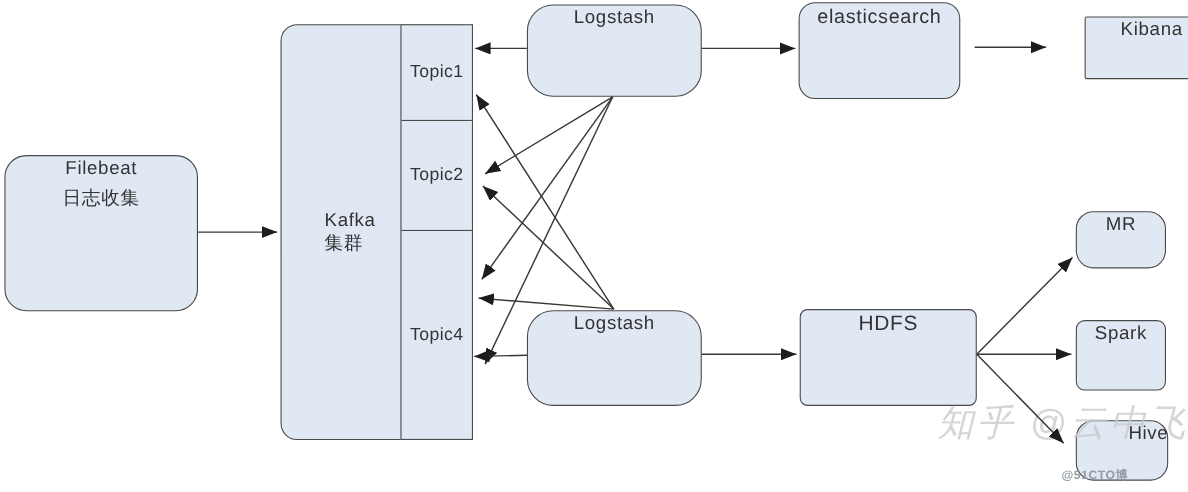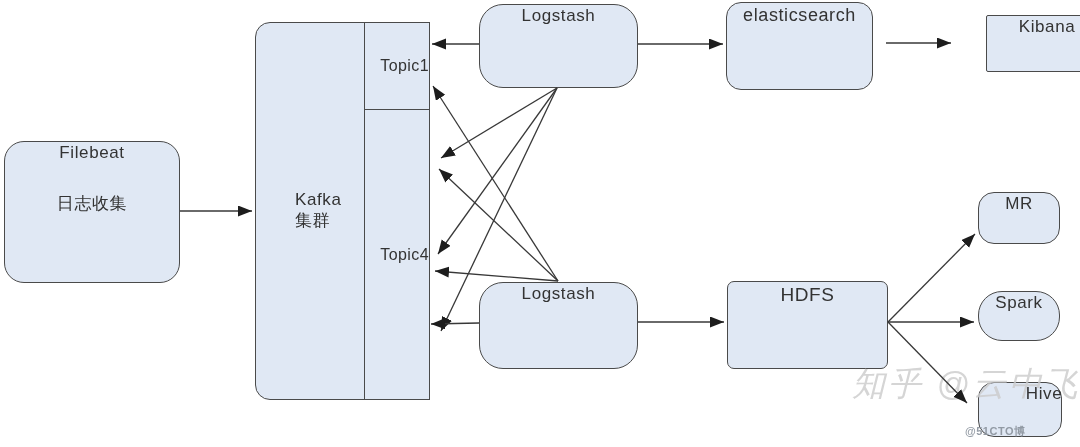--- a/index.html
+++ b/index.html
@@ -21,45 +21,45 @@
     position:absolute;box-sizing:border-box;
     background:var(--node-fill);
     border:1.4px solid var(--node-border);
     display:flex;align-items:center;justify-content:flex-start;
     flex-direction:column;
     font-size:17px;letter-spacing:0.6px;color:var(--label);
     text-align:center;line-height:1.35;
   }
   .node .l2{margin-top:4px;}
   
-  #n-filebeat{left:4px;top:141px;width:176px;height:142px;border-radius:20px;gap:24px;}
+  #n-filebeat{left:4px;top:141px;width:176px;height:142px;border-radius:20px;}
   #n-kafka{left:255px;top:22px;width:175px;height:378px;border-radius:15px;}
   #kafka-label{
     position:absolute;left:295px;top:189px;width:70px;
     font-size:17px;letter-spacing:0.6px;line-height:1.25;
   }
   #topics{
     position:absolute;left:364px;top:22px;width:66px;height:378px;
     box-sizing:border-box;border:1.4px solid var(--node-border);
     background:var(--node-fill);
     display:flex;flex-direction:column;
   }
   .topic{
-    box-sizing:border-box;display:flex;align-items:center;justify-content:flex-end;
+    box-sizing:border-box;display:flex;align-items:center;justify-content:center;
     font-size:16px;letter-spacing:0.4px;border-bottom:1.4px solid var(--node-border);
   }
   .topic:last-child{border-bottom:none;}
   #t1{height:87px;} #t2{height:100px;} #t3{height:98px;} #t4{flex:1;}
   #n-logstash-top{left:479px;top:4px;width:159px;height:84px;border-radius:24px;}
   #n-elasticsearch{left:726px;top:2px;width:147px;height:88px;border-radius:15px;font-size:18px;}
   #n-kibana{left:954px;top:15px;width:122px;height:57px;border-radius:2px;margin-left:32px;}
   #n-logstash-bottom{left:479px;top:282px;width:159px;height:87px;border-radius:24px;}
   #n-hdfs{left:727px;top:281px;width:161px;height:88px;border-radius:7px;font-size:19px;}
   #n-mr{left:978px;top:192px;width:82px;height:52px;border-radius:16px;}
-  #n-spark{left:978px;top:291px;width:82px;height:50px;border-radius:24px;}
+  #n-spark{left:978px;top:291px;width:82px;height:64px;border-radius:8px;}
   #n-hive{left:978px;top:382px;width:84px;height:55px;border-radius:16px;padding-left:48px;}
   
   #wires{position:absolute;left:0;top:0;width:1080px;height:447px;pointer-events:none;}
   
   #wm-main{
     position:absolute;left:852px;top:362px;
     font-size:33px;letter-spacing:3px;color:var(--wm-main);
     opacity:.8;white-space:nowrap;font-weight:400;font-style:italic;
   }
   #wm-sub{
@@ -80,20 +80,23 @@
 
   <div class="node" id="n-kafka"></div>
   <div id="kafka-label">
     <div>Kafka</div>
     <div>集群</div>
   </div>
 
   <div id="topics">
     <div class="topic" id="t1">
       <span>Topic1</span>
+    </div>
+    <div class="topic" id="t2">
+      <span>Topic2</span>
     </div>
     <div class="topic" id="t4">
       <span>Topic4</span>
     </div>
   </div>
 
   <div class="node" id="n-logstash-top">
     <span>Logstash</span>
   </div>
 

